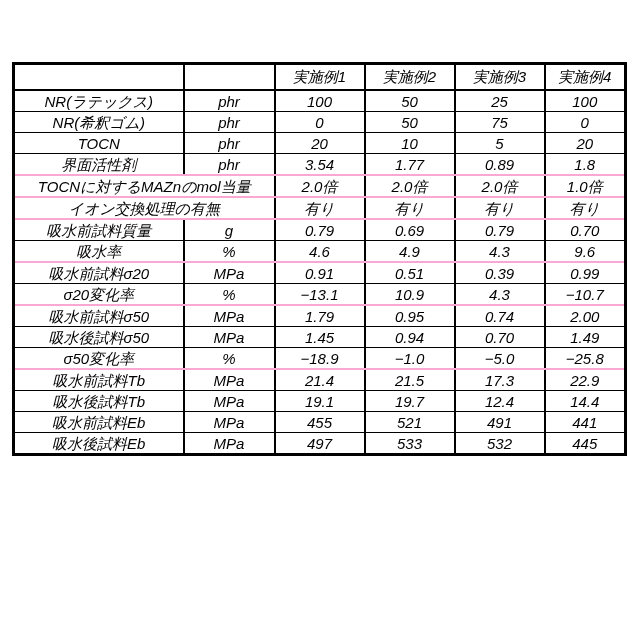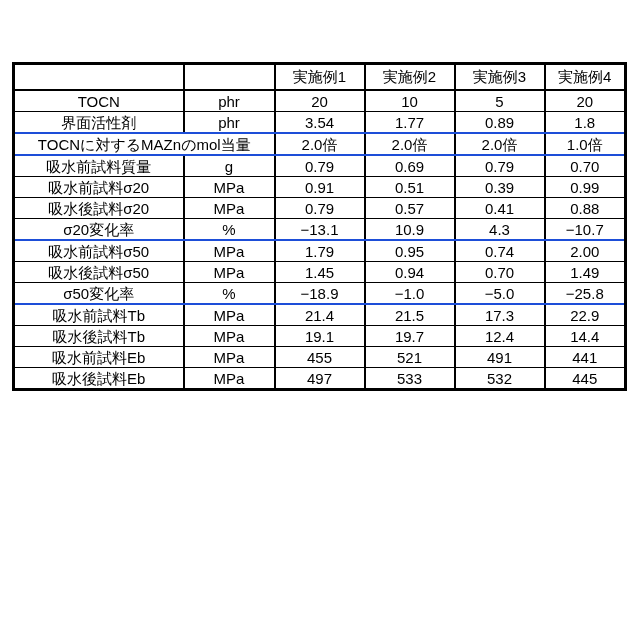--- a/index.html
+++ b/index.html
@@ -7,20 +7,21 @@
     padding: 0;
     background: #ffffff;
   }
   .page {
     position: relative;
     width: 640px;
     height: 640px;
     background: #ffffff;
     font-family: "Liberation Sans", sans-serif;
     color: #000000;
+    font-style: italic;
   }
   table.results {
     position: absolute;
     left: 12px;
     top: 62px;
     width: 612px;
     border-collapse: collapse;
     table-layout: fixed;
     border: 3px solid #000000;
   }
@@ -37,21 +38,21 @@
     height: 20px;
     white-space: nowrap;
     overflow: hidden;
   }
   table.results tr.header-row td {
     height: 24px;
     line-height: 24px;
     border-bottom: 2px solid #000000;
   }
   table.results tr.section-end td {
-    border-bottom: 2px solid #1d4ed8;
+    border-bottom: 2px solid #f9a8d4;
   }
   td.span-label {
     letter-spacing: 0;
   }
 </style>
 </head>
 <body>
 
 <div class="page">
   <table class="results">
@@ -65,20 +66,36 @@
     </colgroup>
     <tbody>
       <tr class="header-row">
         <td></td>
         <td></td>
         <td>実施例1</td>
         <td>実施例2</td>
         <td>実施例3</td>
         <td>実施例4</td>
       </tr>
+    <tr>
+          <td>NR(ラテックス)</td>
+          <td>phr</td>
+          <td>100</td>
+          <td>50</td>
+          <td>25</td>
+          <td>100</td>
+        </tr>
+        <tr>
+          <td>NR(希釈ゴム)</td>
+          <td>phr</td>
+          <td>0</td>
+          <td>50</td>
+          <td>75</td>
+          <td>0</td>
+        </tr>
         <tr>
           <td>TOCN</td>
           <td>phr</td>
           <td>20</td>
           <td>10</td>
           <td>5</td>
           <td>20</td>
         </tr>
         <tr class="section-end">
           <td>界面活性剤</td>
@@ -87,44 +104,51 @@
           <td>1.77</td>
           <td>0.89</td>
           <td>1.8</td>
         </tr>
         <tr class="section-end">
           <td colspan="2" class="span-label">TOCNに対するMAZnのmol当量</td>
           <td>2.0倍</td>
           <td>2.0倍</td>
           <td>2.0倍</td>
           <td>1.0倍</td>
+        </tr>
+        <tr class="section-end">
+          <td colspan="2" class="span-label">イオン交換処理の有無</td>
+          <td>有り</td>
+          <td>有り</td>
+          <td>有り</td>
+          <td>有り</td>
         </tr>
         <tr>
           <td>吸水前試料質量</td>
           <td>g</td>
           <td>0.79</td>
           <td>0.69</td>
           <td>0.79</td>
           <td>0.70</td>
         </tr>
+        <tr class="section-end">
+          <td>吸水率</td>
+          <td>%</td>
+          <td>4.6</td>
+          <td>4.9</td>
+          <td>4.3</td>
+          <td>9.6</td>
+        </tr>
         <tr>
           <td>吸水前試料σ20</td>
           <td>MPa</td>
           <td>0.91</td>
           <td>0.51</td>
           <td>0.39</td>
           <td>0.99</td>
-        </tr>
-        <tr>
-          <td>吸水後試料σ20</td>
-          <td>MPa</td>
-          <td>0.79</td>
-          <td>0.57</td>
-          <td>0.41</td>
-          <td>0.88</td>
         </tr>
         <tr class="section-end">
           <td>σ20変化率</td>
           <td>%</td>
           <td>−13.1</td>
           <td>10.9</td>
           <td>4.3</td>
           <td>−10.7</td>
         </tr>
         <tr>

